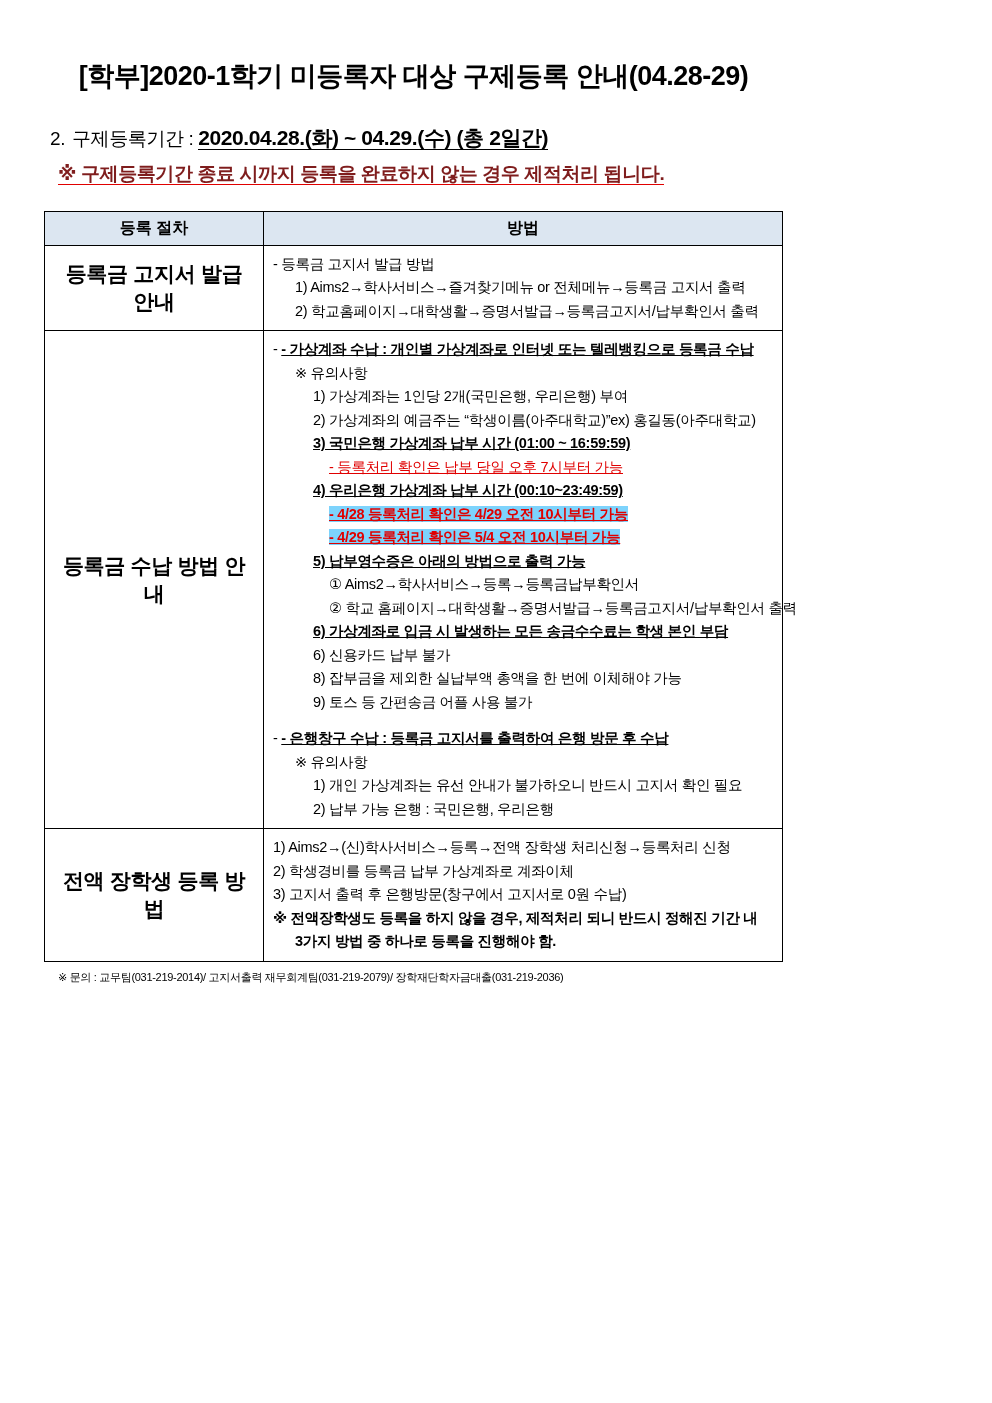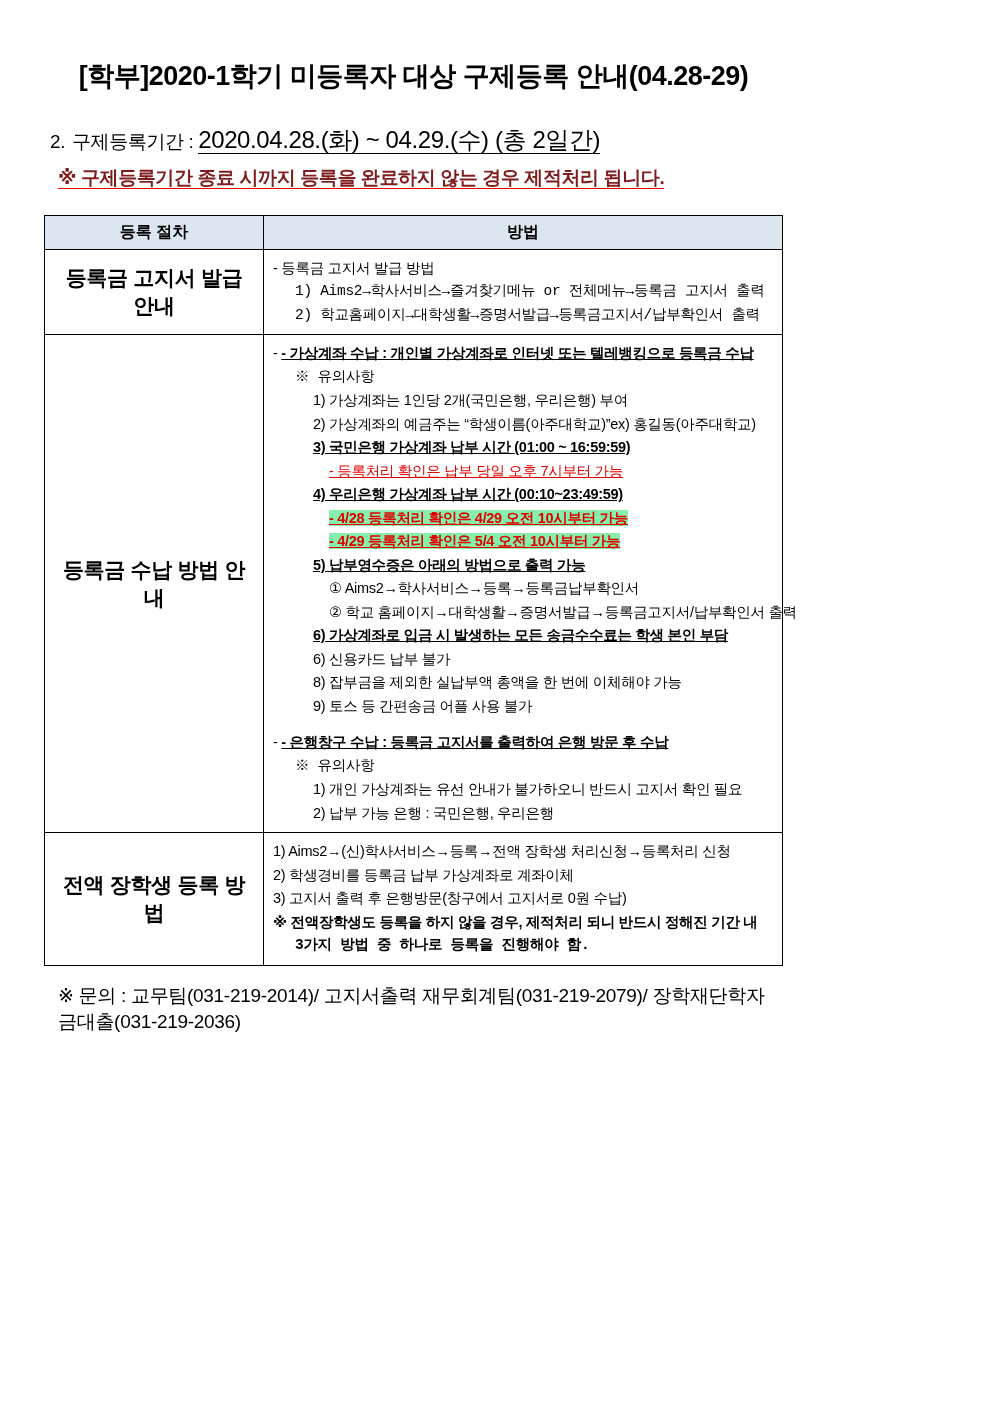--- a/index.html
+++ b/index.html
@@ -32,22 +32,22 @@
     font-size: 19px;
     letter-spacing: -0.4px;
     margin: 0 0 9px 0;
     padding-left: 6px;
   }
   .list-line .num {
     display: inline-block;
     min-width: 22px;
   }
   .emph-date {
-    font-weight: normal;
-    font-size: 24px;
+    font-weight: bold;
+    font-size: 21px;
     border-bottom: 1.5px solid #000;
   }
   .warn-line {
     color: #7f1d1d;
     font-size: 19px;
     font-weight: bold;
     letter-spacing: -0.4px;
     margin: 0 0 9px 0;
     padding-left: 14px;
     border-bottom: 0;
@@ -82,32 +82,32 @@
     letter-spacing: -0.3px;
   }
   .cell-body {
     text-align: left;
     line-height: 1.62;
     letter-spacing: -0.3px;
     padding: 10px 10px 12px 12px;
   }
   .ln { display: block; white-space: nowrap; }
   .i1 { padding-left: 0px; }
-  .i2 { padding-left: 22px; font-family: Liberation Mono, monospace; }
+  .i2 { padding-left: 22px; }
   .i3 { padding-left: 40px; }
   .i4 { padding-left: 56px; }
   .gap { display: block; height: 13px; }
   .u { text-decoration: underline; }
   .b { font-weight: bold; }
   .red { color: #e00000; }
-  .hl { background: #86efac; }
+  .hl { background: #7dd3fc; }
   .footer-note {
-    font-size: 19px;
+    font-size: 11px;
     letter-spacing: -0.3px;
-    margin-top: 17px;
+    margin-top: 8px;
     padding-left: 14px;
   }
 </style>
 </head>
 <body>
 
 <div class="page">
 
   <h1 class="doc-title">[학부]2020-1학기 미등록자 대상 구제등록 안내(04.28-29)</h1>
 

